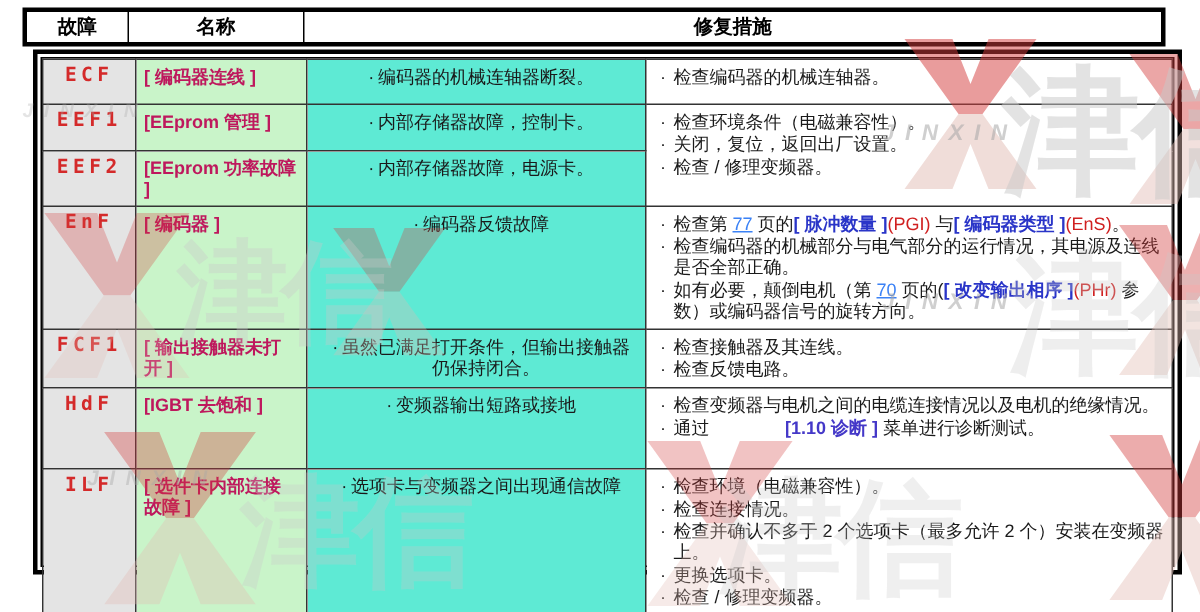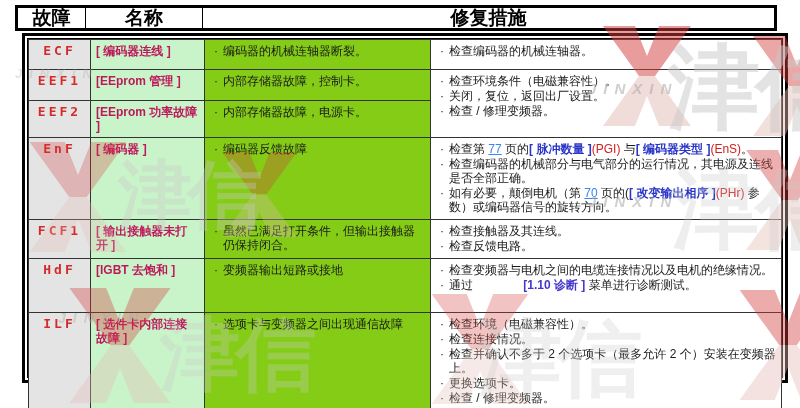--- a/index.html
+++ b/index.html
@@ -10,21 +10,21 @@
     -webkit-font-smoothing:antialiased;
   }
   
   .hdr-table{
     position:absolute;left:15px;top:5px;width:762px;height:26px;
     border:3px solid #000;box-sizing:border-box;
     display:flex;background:#fff;z-index:2;
   }
   .hdr-cell{
     display:flex;align-items:center;justify-content:center;
-    font-size:19px;font-weight:bold;color:#000;
+    font-size:13px;font-weight:bold;color:#000;
     border-right:1px solid #000;box-sizing:border-box;
   }
   .hdr-cell:last-child{border-right:none;}
   .hc1{width:68px;} .hc2{width:117px;} .hc3{width:230px;} .hc4{flex:1;text-align:center;}
 
   
   .body-outer{
     position:absolute;left:22px;top:33px;width:766px;height:350px;
     border:3px solid #000;box-sizing:border-box;background:#fff;
     padding:2px;z-index:2;
@@ -43,21 +43,21 @@
   td.code-cell{
     width:62px;background:#e4e4e4;text-align:center;
     color:#d42a2a;font-weight:bold;
     font-family:"DejaVu Sans Mono",monospace;
     font-size:13px;letter-spacing:3px;padding-top:6px;
   }
   td.name-cell{
     width:114px;background:#c9f4c9;color:#be185d;font-weight:bold;
     font-size:12px;padding-top:5px;
   }
-  td.cause-cell{width:226px;background:#84cc16;}
+  td.cause-cell{width:226px;background:#5eead4;text-align:center;}
   td.repair-cell{background:#fff;}
   .bullet{padding-left:13px;text-indent:-9px;margin:0 0 1px 0;}
   .dot{display:inline-block;width:9px;text-indent:0;color:#1a1a1a;}
   .lnk-page{color:#3b82f6;text-decoration:underline;}
   .lnk-param{color:#2a35c8;font-weight:bold;}
   .lnk-code{color:#d02020;}
   .lnk-menu{color:#4438c8;font-weight:bold;padding-left:47px;}
 
   
   .wm-layer{position:absolute;left:0;top:0;width:800px;height:408px;

